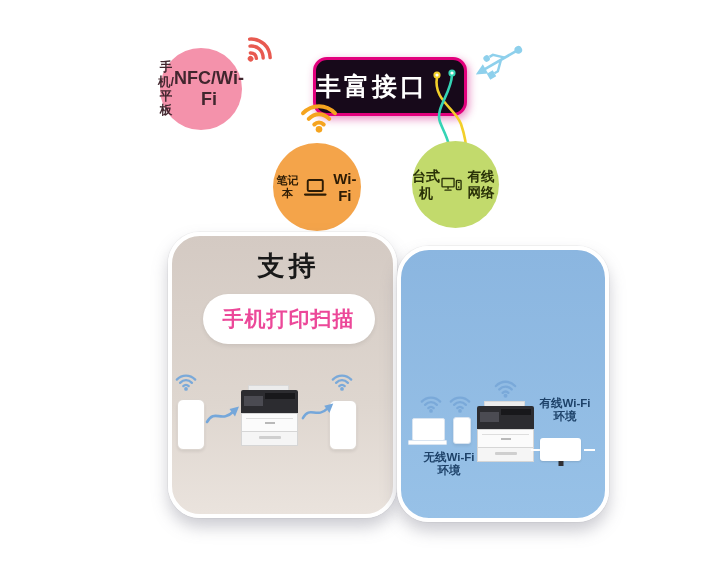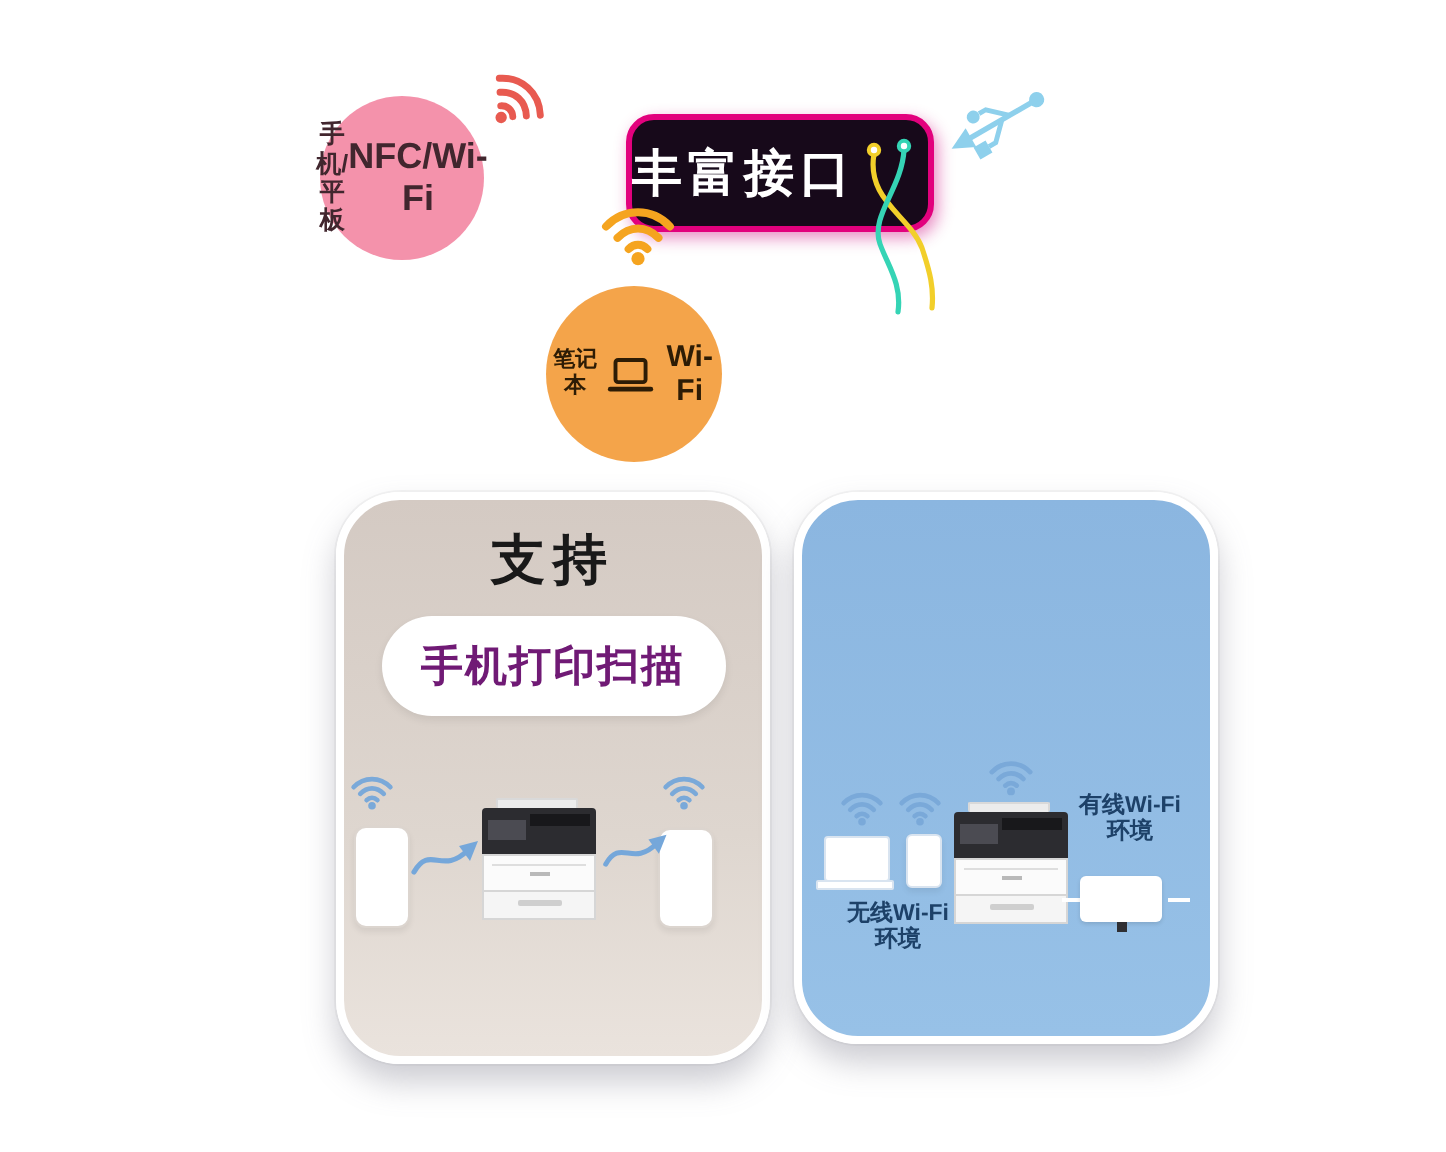--- a/index.html
+++ b/index.html
@@ -28,28 +28,28 @@
   
   .glyph{position:absolute;}
   #wifi-red{left:240px;top:36px;color:#e85a50;transform:rotate(42deg);}
   #wifi-orange{left:298px;top:100px;color:#f5a41f;}
   #usb-trident{left:470px;top:44px;color:#8ed0ec;transform:rotate(-30deg);}
   #cables{left:415px;top:66px;}
 
   
   .card{position:absolute;border:4px solid #fff;border-radius:32px;
     box-shadow:0 9px 16px rgba(110,110,125,.35),0 0 0 1px rgba(0,0,0,.04);}
-  #card-left{left:168px;top:246px;width:209px;height:278px;
-    background:linear-gradient(180deg,#d4cac3,#ded6cf 60%,#eae3dd);}
+  #card-left{left:168px;top:232px;width:209px;height:278px;
+    background:linear-gradient(180deg,#d4cac3,#ded6cf 60%,#eae3dd);padding-left:12px;}
   #card-right{left:397px;top:246px;width:204px;height:268px;
     background:linear-gradient(180deg,#8bb6e0,#97c1e7);}
   .card-title{text-align:center;margin-top:12px;font-size:27px;font-weight:bold;letter-spacing:4px;color:#191919;}
   #card-right .card-title{color:#fff;letter-spacing:3px;}
   .pill{margin:10px auto 0;height:50px;border-radius:26px;background:#fff;display:flex;
-    align-items:center;justify-content:center;font-weight:bold;color:#701a75;
+    align-items:center;justify-content:center;font-weight:bold;color:#ec4899;
     box-shadow:0 2px 4px rgba(0,0,0,.08);}
   #card-left .pill{width:172px;font-size:21px;letter-spacing:1px;}
   #card-right .pill{width:176px;font-size:20px;}
 
   
   .abs{position:absolute;}
   .wifi-s{color:#7aa9d9;}
   .phone-il{background:#fff;border:1px solid #dcd5cf;border-radius:6px;box-shadow:0 2px 3px rgba(0,0,0,.07);}
   #card-right .phone-il{border-color:#d9e4f0;}
   .arrow-il{color:#75a7da;}
@@ -129,20 +129,32 @@
 
   <div class="bubble" id="bubble-laptop">
     <span class="t1">笔记本</span>
     <svg width="30" height="21" viewBox="0 0 30 21">
       <rect x="6.5" y="2" width="17" height="12.5" rx="1.5" fill="none" stroke="#2d1c05" stroke-width="2.2"></rect>
       <path d="M3.5,18.5 L26.5,18.5" stroke="#2d1c05" stroke-width="2.6" stroke-linecap="round"></path>
     </svg>
     <span class="t2">Wi-Fi</span>
   </div>
 
+  <div class="bubble" id="bubble-desktop">
+    <span class="t1">台式机</span>
+    <svg width="34" height="25" viewBox="0 0 34 25">
+      <rect x="3" y="3.5" width="18" height="12.5" rx="1" fill="none" stroke="#2a3208" stroke-width="2"></rect>
+      <path d="M12,16 L12,19.5" stroke="#2a3208" stroke-width="2"></path>
+      <path d="M7.5,21 L16.5,21" stroke="#2a3208" stroke-width="2" stroke-linecap="round"></path>
+      <rect x="24.5" y="6.5" width="7" height="13.5" rx="1" fill="none" stroke="#2a3208" stroke-width="2"></rect>
+      <path d="M26.5,9.5 h3" stroke="#2a3208" stroke-width="1.5"></path>
+      <circle cx="28" cy="16.5" r="1.2" fill="#2a3208"></circle>
+    </svg>
+    <span class="t2">有线网络</span>
+  </div>
 
 
   <div class="card" id="card-left">
     <div class="card-title">支持</div>
     <div class="pill">
       <span>手机打印扫描</span>
     </div>
     <svg class="abs wifi-s" style="left:2px;top:136px" width="24" height="19" viewBox="0 0 24 19">
         <use href="#sym-wifi"></use>
       </svg>

